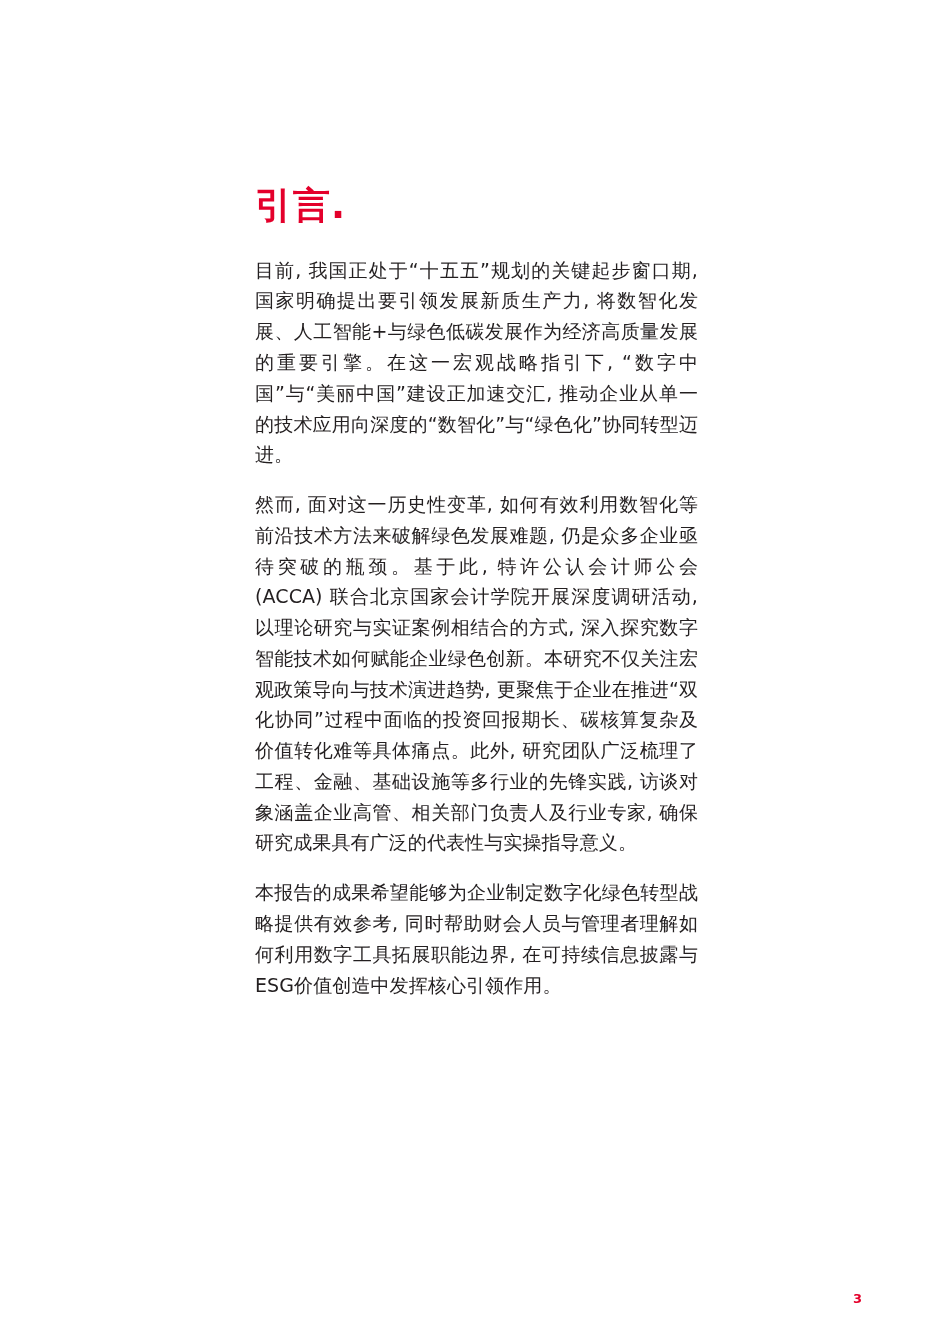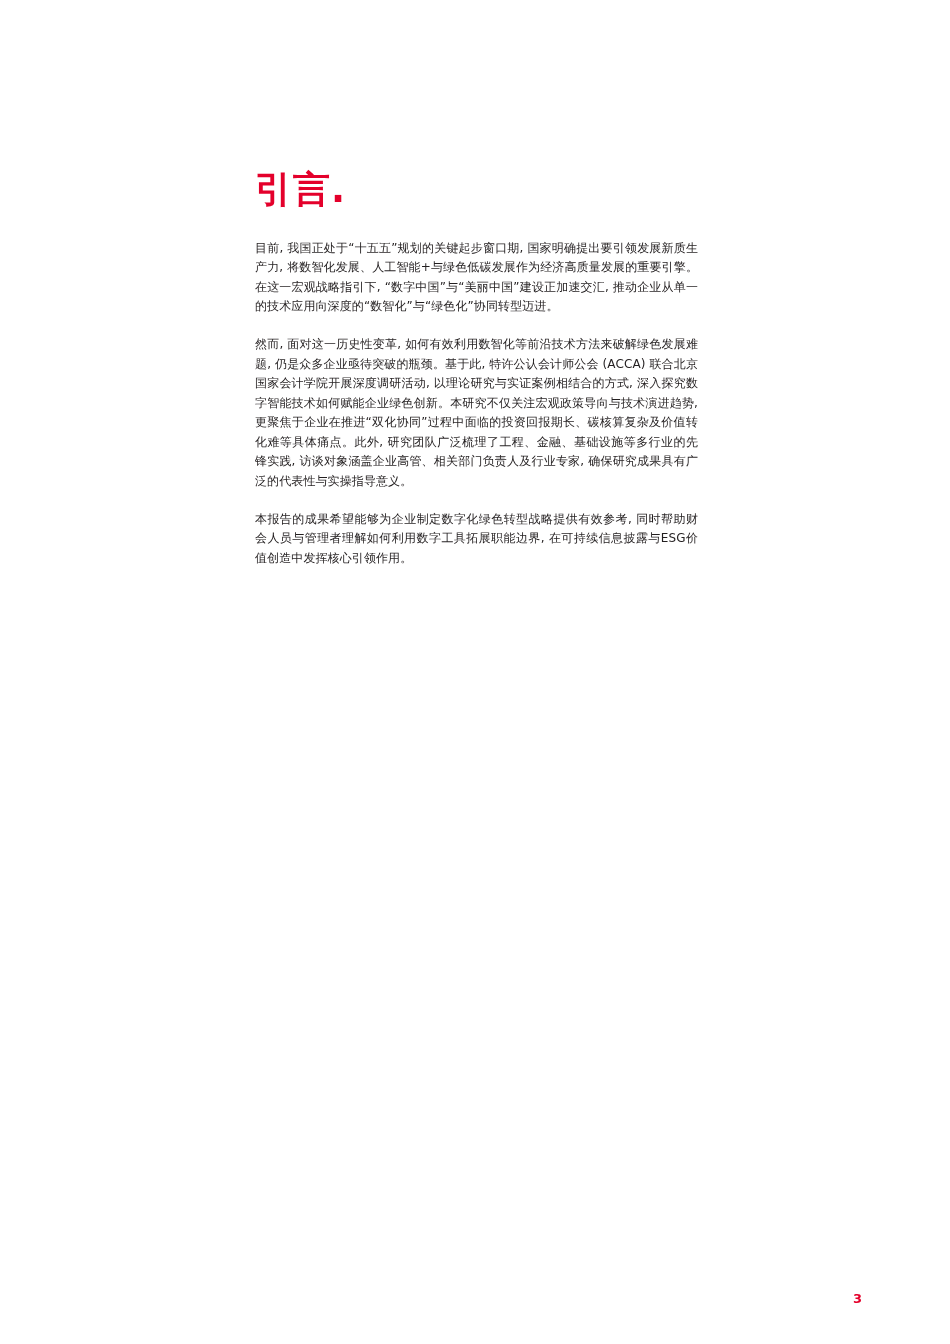--- a/index.html
+++ b/index.html
@@ -16,34 +16,34 @@
     overflow: hidden;
   }
   .page {
     position: absolute;
     inset: 0;
     background: #ffffff;
   }
   .content {
     position: absolute;
     left: 255px;
-    top: 170px;
+    top: 186px;
     width: 443px;
   }
   .section-title {
     font-size: 37px;
     line-height: 1.1;
     font-weight: bold;
     color: #e4002b;
     letter-spacing: 1px;
     margin: 0 0 28px 0;
     font-family: "DejaVu Sans", "Liberation Sans", sans-serif;
   }
   .para {
-    font-size: 12px;
+    font-size: 19px;
     line-height: 1.62;
     margin: 0 0 19px 0;
     text-align: justify;
     text-justify: inter-ideograph;
     color: #231f20;
     font-family: "DejaVu Sans", "Liberation Sans", sans-serif;
     letter-spacing: 0.1px;
   }
   .para:last-child {
     margin-bottom: 16px;

